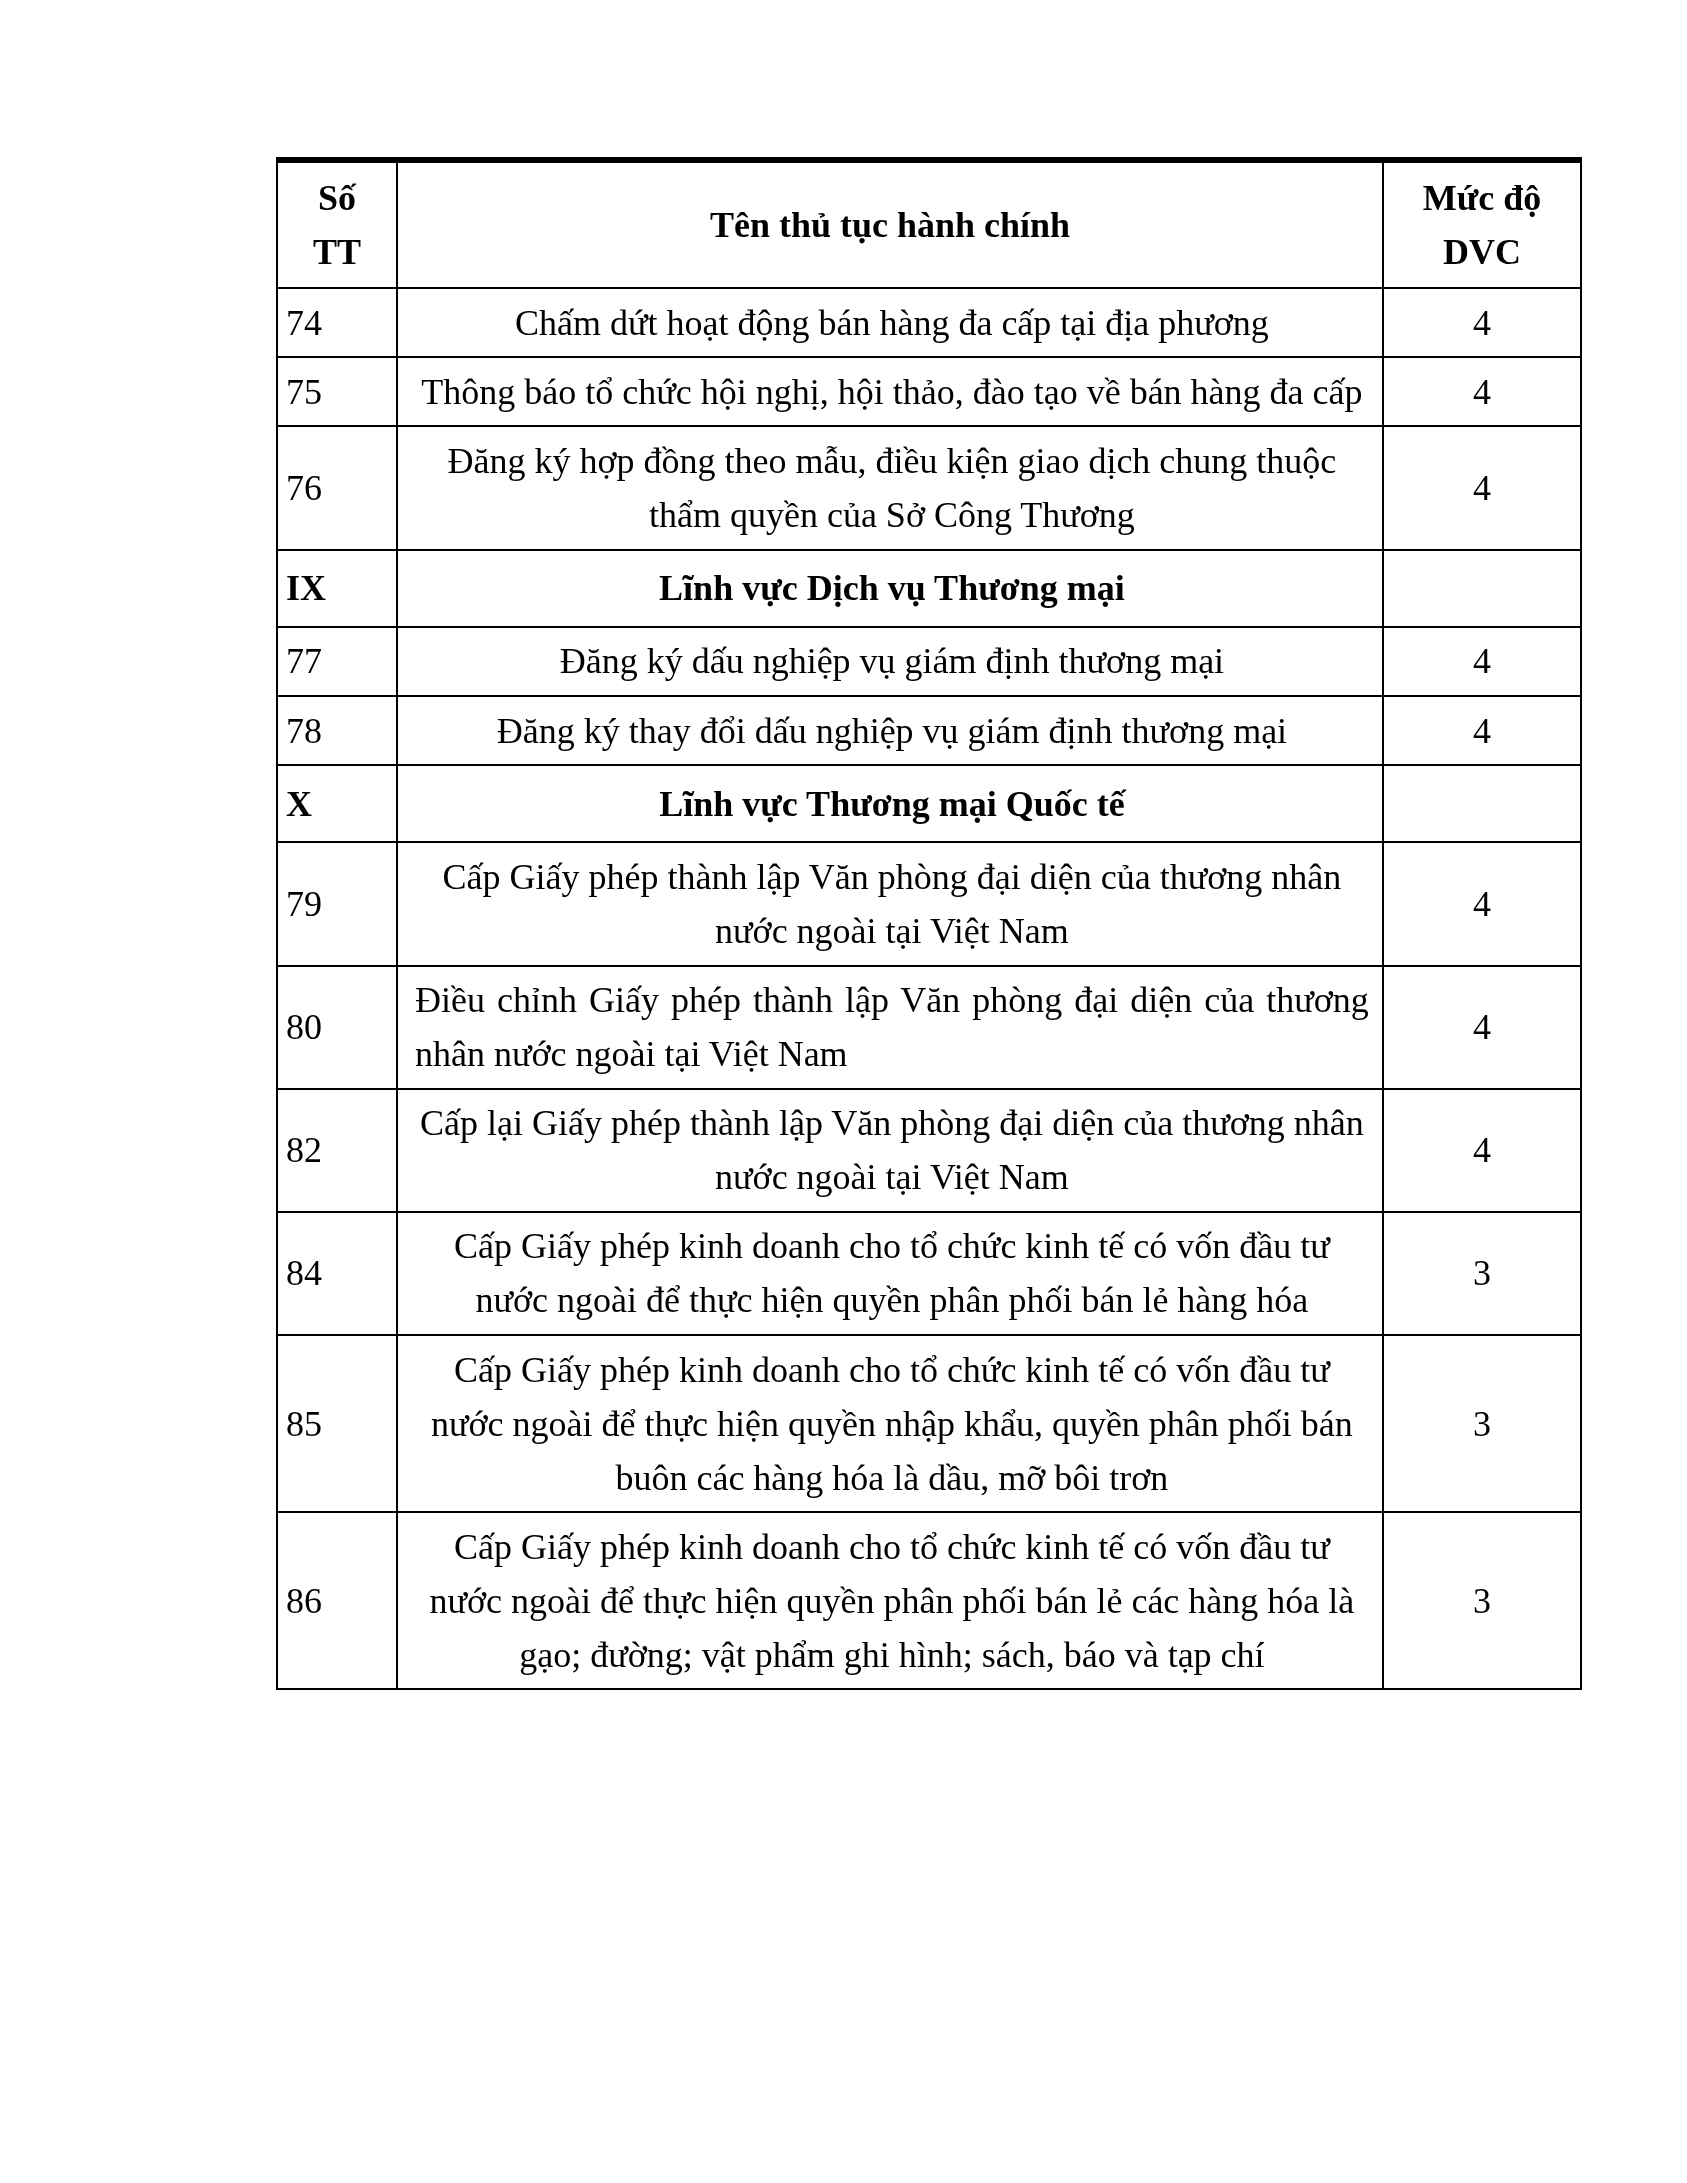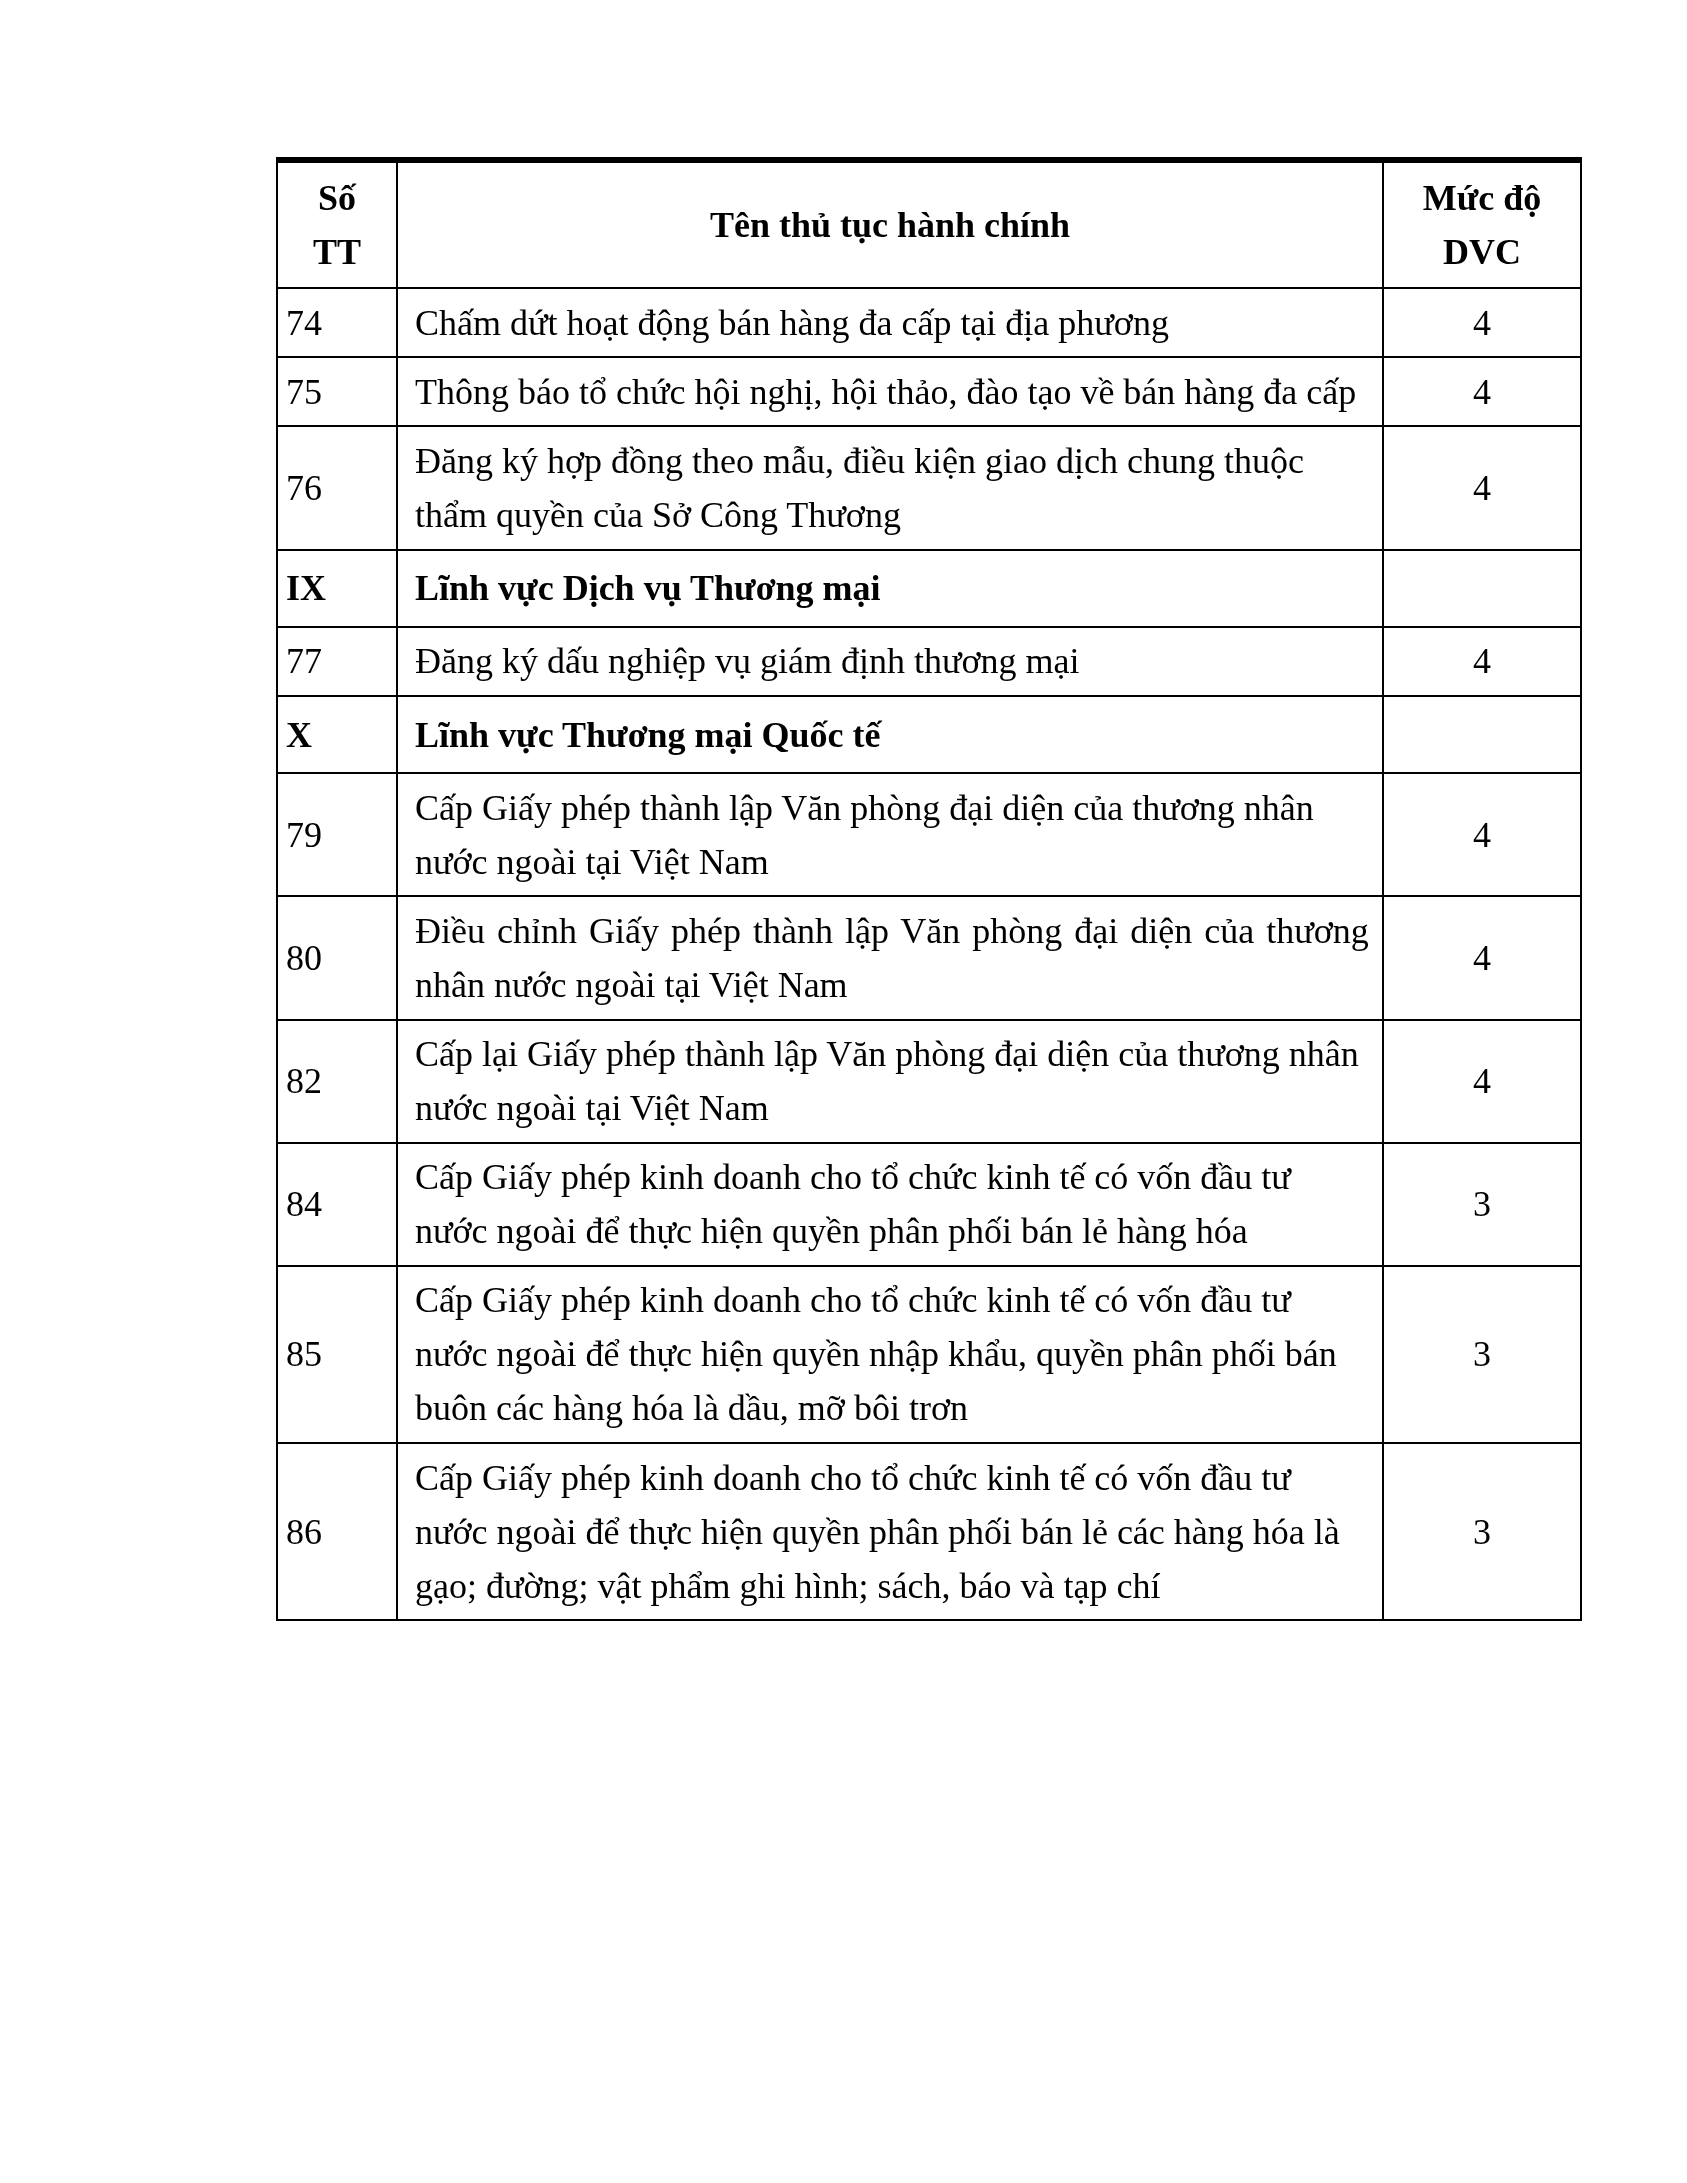--- a/index.html
+++ b/index.html
@@ -43,21 +43,21 @@
     word-wrap: break-word;
   }
   th {
     font-weight: bold;
     text-align: center;
     padding: 8px 10.6px;
   }
   th.h-stt { padding-left: 16px; padding-right: 16px; }
   td.c-stt { }
   td.c-name {
-    text-align: left;
+    text-align: center;
     padding: 6.6px 13.2px 6.6px 17px;
   }
   td.c-dvc { text-align: center; }
   tr.section td {
     font-weight: bold;
     padding-top: 10.6px;
     padding-bottom: 10.6px;
     margin-left: 28px;
   }
   tr.justify td.c-name { text-align: justify; }
@@ -98,20 +98,25 @@
         <tr class="section">
     <td class="c-stt">IX</td>
     <td class="c-name">Lĩnh vực Dịch vụ Thương mại</td>
     <td class="c-dvc"></td>
   </tr>
         <tr>
     <td class="c-stt">77</td>
     <td class="c-name">Đăng ký dấu nghiệp vụ giám định thương mại</td>
     <td class="c-dvc">4</td>
   </tr>
+        <tr>
+    <td class="c-stt">78</td>
+    <td class="c-name">Đăng ký thay đổi dấu nghiệp vụ giám định thương mại</td>
+    <td class="c-dvc">4</td>
+  </tr>
         <tr class="section">
     <td class="c-stt">X</td>
     <td class="c-name">Lĩnh vực Thương mại Quốc tế</td>
     <td class="c-dvc"></td>
   </tr>
         <tr>
     <td class="c-stt">79</td>
     <td class="c-name">Cấp Giấy phép thành lập Văn phòng đại diện của thương nhân nước ngoài tại Việt Nam</td>
     <td class="c-dvc">4</td>
   </tr>

